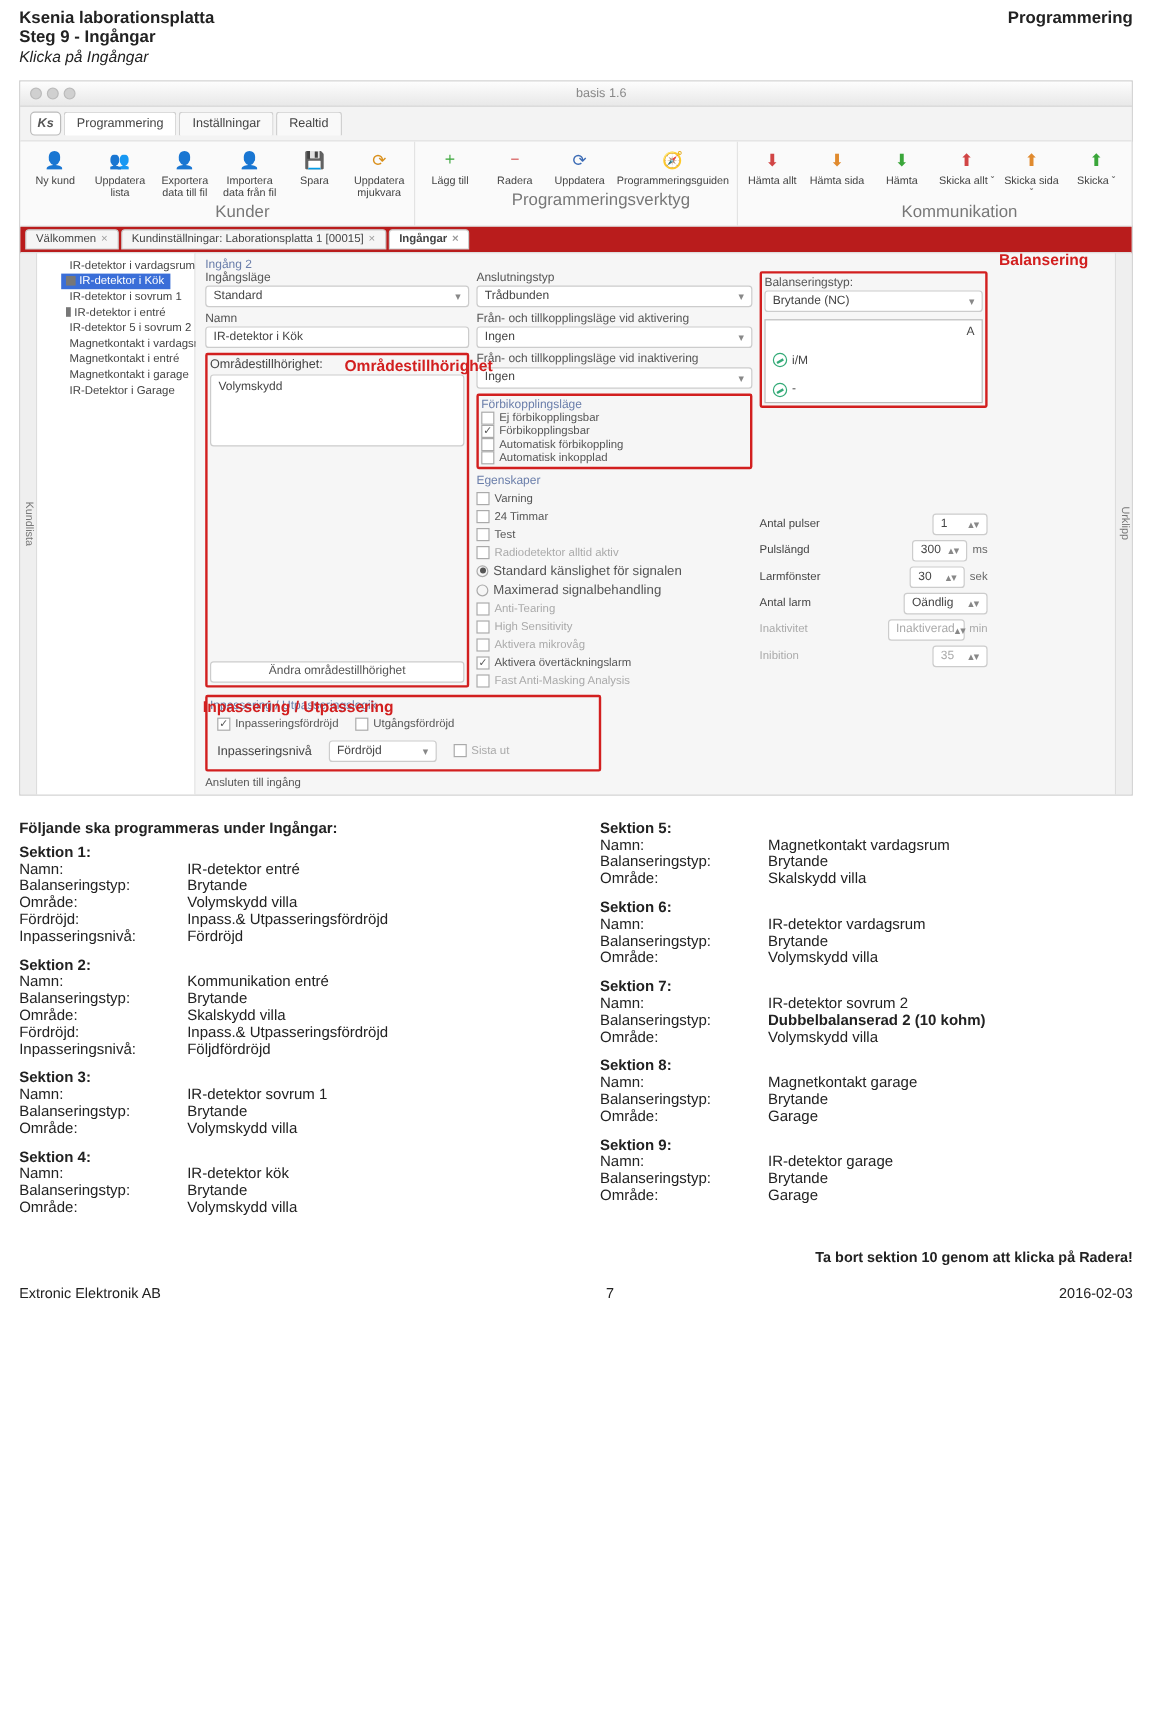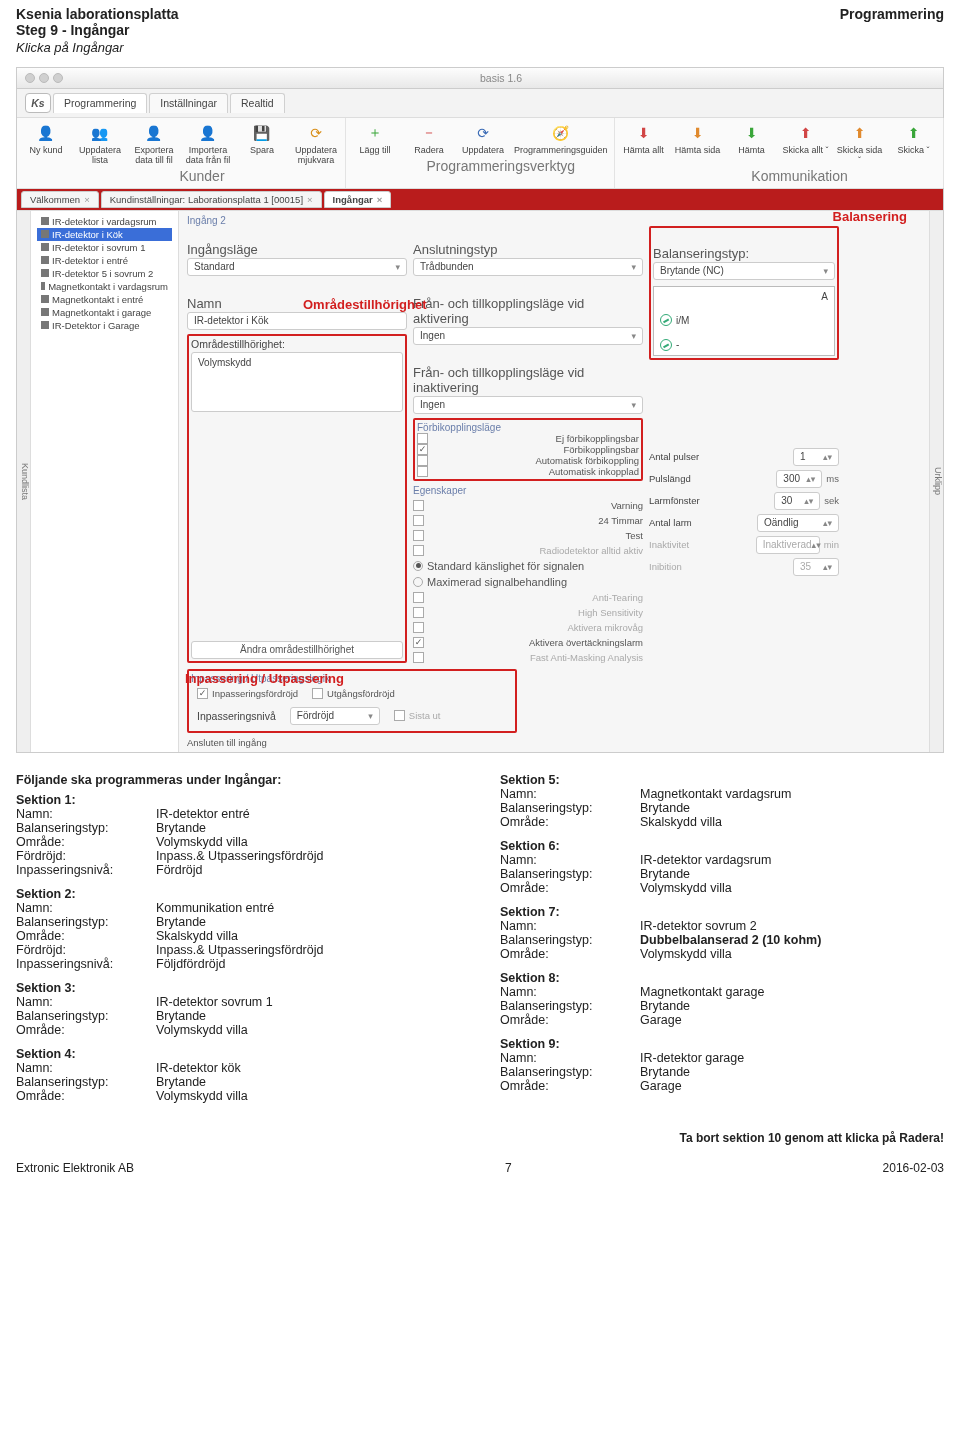--- a/index.html
+++ b/index.html
@@ -42,34 +42,34 @@
   .rgroup .glabel{font-size:14px;color:#777;margin-top:2px;padding-left:42px;}
 
   .doctabs{display:flex;gap:2px;padding:2px 4px;background:#b91c1c;border-bottom:1px solid #ddd;}
   .dtab{padding:2px 8px;border:1px solid #ccc;border-radius:3px 3px 0 0;background:#f5f5f5;font-size:9.5px;display:flex;align-items:center;gap:4px;}
   .dtab .x{color:#999;}
   .dtab.active{background:#fff;font-weight:bold;}
 
   .mainrow{display:flex;min-height:410px;position:relative;}
   .siderail{width:14px;background:#efefef;border-right:1px solid #ddd;writing-mode:vertical-rl;text-align:center;font-size:9px;color:#777;padding:6px 0;}
   .siderail.r{border-left:1px solid #ddd;border-right:none;}
-  .tree{width:148px;border-right:1px solid #ddd;background:#fff;padding:4px 6px;}
+  .tree{width:132px;border-right:1px solid #ddd;background:#fff;padding:4px 20px;}
   .tree .titem{padding:1px 4px;white-space:nowrap;font-size:9.5px;display:flex;align-items:center;gap:3px;}
   .tree .titem .sq{width:8px;height:8px;background:#777;display:inline-block;}
   .tree .titem.sel{background:#3a6ed8;color:#fff;}
 
   .form{flex:1;background:#f6f6f6;padding:4px 8px;position:relative;}
   .formcols{display:flex;gap:6px;}
   .col{flex:1;display:flex;flex-direction:column;gap:4px;}
   .sectlabel{color:#6a7eaa;font-size:10px;}
   .field{display:flex;flex-direction:column;gap:1px;}
-  .field label{font-size:13px;color:#555;margin-top:16px;}
+  .field label{font-size:10px;color:#555;}
   .inputlike{background:#fff;border:1px solid #ccc;border-radius:3px;padding:2px 6px;font-size:10px;display:flex;justify-content:space-between;align-items:center;min-height:18px;}
   .inputlike .dd{color:#888;font-size:9px;}
-  .chk{display:flex;align-items:center;gap:4px;font-size:9.5px;color:#555;justify-content:space-between;}
+  .chk{display:flex;align-items:center;gap:4px;font-size:9.5px;color:#555;}
   .chk .box{width:11px;height:11px;border:1px solid #aaa;background:#fff;display:flex;align-items:center;justify-content:center;font-size:9px;}
   .chk.dim{color:#aaa;}
   .radio{display:flex;align-items:center;gap:4px;font-size:11px;color:#555;}
   .radio .dot{width:10px;height:10px;border:1px solid #aaa;border-radius:50%;display:flex;align-items:center;justify-content:center;}
   .radio .dot.fill::after{content:"";width:5px;height:5px;border-radius:50%;background:#555;}
   .spinrow{display:flex;align-items:center;gap:4px;font-size:9.5px;}
   .spinrow .num{width:46px;}
   .spinrow .unit{color:#666;}
   .redbox{border:2px solid #d21f1f;padding:2px;border-radius:2px;}
   .anno{position:absolute;color:#d21f1f;font-weight:bold;font-size:13px;}
@@ -446,21 +446,21 @@
           <div class="spinrow">
               <span style="flex:1">Larmfönster</span>
               <div class="inputlike num">
                 <span>30</span>
                 <span class="dd">▴▾</span>
               </div>
               <span class="unit">sek</span>
             </div>
           <div class="spinrow">
               <span style="flex:1">Antal larm</span>
-              <div class="inputlike num" style="width:82px">
+              <div class="inputlike num" style="width:70px">
                 <span>Oändlig</span>
                 <span class="dd">▴▾</span>
               </div>
             </div>
           <div class="spinrow dim">
               <span style="flex:1;color:#aaa">Inaktivitet</span>
               <div class="inputlike num" style="width:64px;color:#aaa">
                 <span>Inaktiverad</span>
                 <span class="dd">▴▾</span>
               </div>

